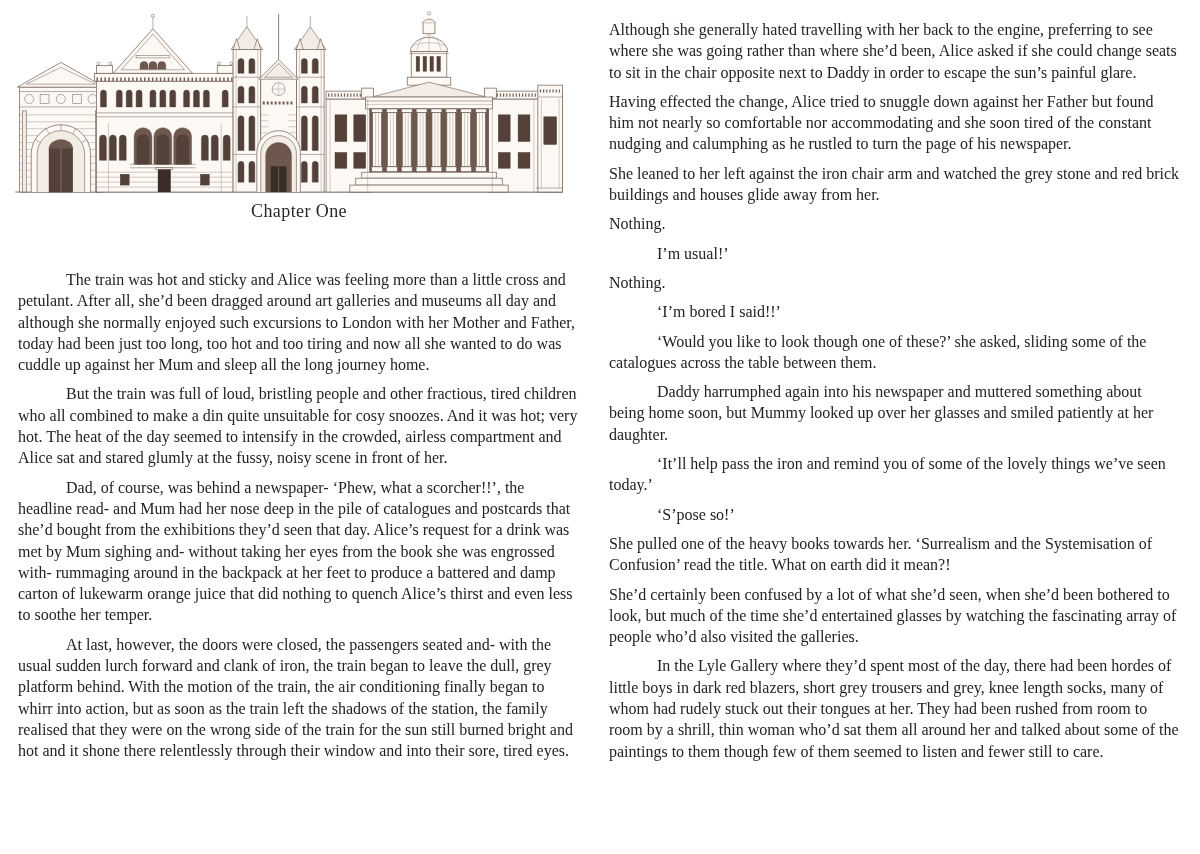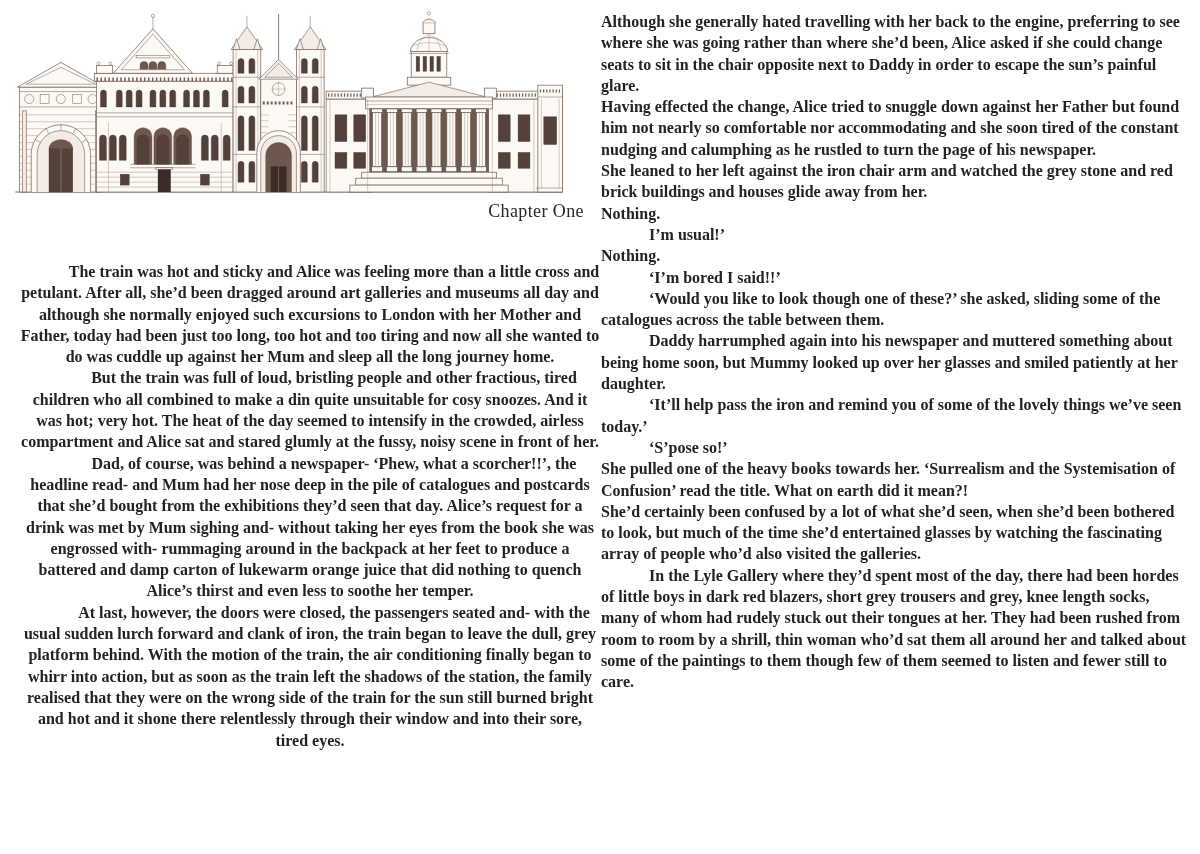--- a/index.html
+++ b/index.html
@@ -1,26 +1,26 @@
 <!DOCTYPE html>
 <html><head>
 <meta charset="utf-8">
 <style>
   html,body{margin:0;padding:0;}
   body{width:1200px;height:854px;background:#ffffff;overflow:hidden;}
   .sheet{position:relative;width:1200px;height:854px;background:#ffffff;
          font-family:"Liberation Serif","DejaVu Serif",serif;color:#262222;}
   .illus{position:absolute;left:10px;top:4px;width:556px;height:190px;margin:0;}
   .illus svg{display:block;width:556px;height:190px;}
-  .caption{position:absolute;left:14px;top:201px;width:570px;text-align:right;
+  .caption{position:absolute;left:14px;top:201px;width:570px;text-align:center;
            font-size:18px;letter-spacing:.4px;color:#2a2626;}
   .col{position:absolute;font-size:16px;line-height:21.3px;text-align:left;}
-  .col-left{left:20px;top:261px;width:580px;text-align:center;}
+  .col-left{left:10px;top:261px;width:580px;}
   .col-right{left:601px;top:11px;width:586px;}
-  .col p{margin:0;padding:0;font-weight:bold;}
+  .col p{margin:8px;padding:0;}
   .col p.indent{text-indent:48px;}
   
   .w{fill:#fcf8f4;stroke:#6f5c52;stroke-width:.7;}
   .w2{fill:#f3ece5;stroke:#6f5c52;stroke-width:.6;}
   .ln{stroke:#6f5c52;stroke-width:.5;fill:none;}
   .ln2{stroke:#857166;stroke-width:.35;fill:none;}
   .d{fill:#54423a;stroke:#473730;stroke-width:.4;}
   .dk{fill:#3a2c26;stroke:none;}
   .md{fill:#6e584e;stroke:#5a463d;stroke-width:.4;}
 </style>

